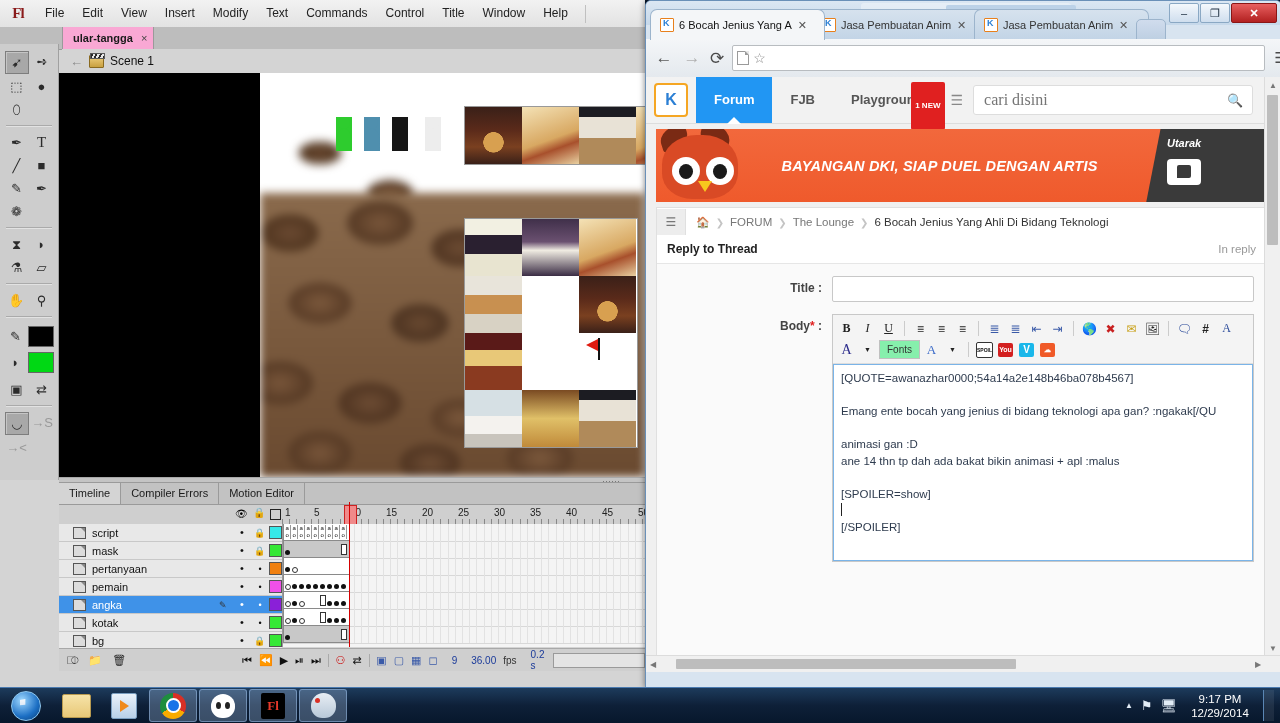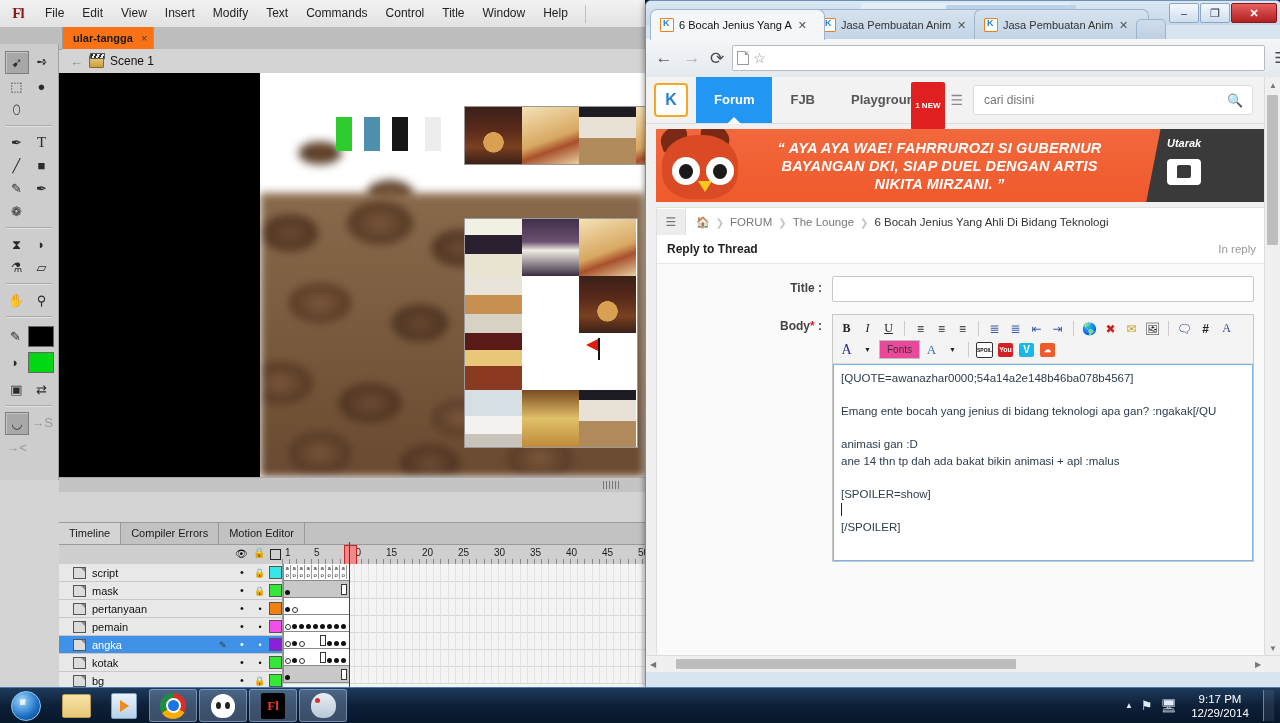--- a/index.html
+++ b/index.html
@@ -34,21 +34,21 @@
   .fl-collapse{
     position:absolute;left:0;top:27px;width:20px;height:16px;background:#c8c8c8;
     border-right:1px solid #aaa;font-size:8px;color:#444;text-align:center;line-height:16px;
   }
   .fl-tabbar{
     position:absolute;left:0;top:27px;width:645px;height:22px;
     background:#bdbdbd;border-bottom:1px solid #9a9a9a;
   }
   .fl-doctab{
     position:absolute;left:62px;top:0;height:22px;
-    background:#f97316;border:1px solid #9a9a9a;border-bottom:none;border-top:none;
+    background:#f9a8d4;border:1px solid #9a9a9a;border-bottom:none;border-top:none;
     display:flex;align-items:center;padding:0 6px 0 10px;font-size:11px;font-weight:bold;color:#1a1a1a;
   }
   .fl-doctab .x{margin-left:8px;font-size:11px;font-weight:normal;color:#444;}
   .fl-scenebar{
     position:absolute;left:62px;top:49px;width:583px;height:24px;
     background:#d4d4d4;border-bottom:1px solid #8f8f8f;
     display:flex;align-items:center;padding-left:8px;gap:6px;
     font-size:12px;color:#111;
   }
   .back-arrow{color:#8a8a8a;font-size:13px;}
@@ -149,21 +149,21 @@
     position:absolute;left:59px;top:477px;width:586px;height:14px;
     background:#c4c4c4;border-top:1px solid #a8a8a8;
   }
   .fl-hscroll .grip{
     position:absolute;right:26px;top:3px;width:16px;height:8px;
     background:repeating-linear-gradient(90deg,#777 0 1px,transparent 1px 3px);
   }
 
   
   .fl-timeline{
-    position:absolute;left:59px;top:522px;width:586px;height:194px;
+    position:absolute;left:59px;top:482px;width:586px;height:194px;
     background:#d4d4d4;border-top:1px solid #9a9a9a;
   }
   .tl-tabs{display:flex;height:21px;background:#c2c2c2;border-bottom:1px solid #9a9a9a;}
   .tl-tab{
     padding:0 10px;height:21px;line-height:21px;font-size:11px;color:#1a1a1a;
     border-right:1px solid #9a9a9a;background:#c2c2c2;
   }
   .tl-tab.active{background:#d4d4d4;font-weight:normal;}
   .tl-head{
     position:absolute;left:0;top:22px;width:586px;height:19px;background:#cfcfcf;
@@ -302,22 +302,22 @@
   .kas-badge{
     position:absolute;right:-4px;top:5px;background:#e02020;color:#fff;font-size:8px;
     padding:1px 4px;border-radius:2px;font-weight:bold;
   }
   .kas-listicon{margin:0 10px;font-size:14px;color:#888;flex:none;}
   .kas-search{
     flex:1;height:28px;margin-right:12px;background:#fff;border:1px solid #ddd;border-radius:3px;
     display:flex;align-items:center;padding:0 8px;
   }
   .kas-search input{
-    border:none;outline:none;flex:1;font-size:12px;color:#999;background:transparent;
-    font-family:Liberation Sans, sans-serif;
+    border:none;outline:none;flex:1;font-size:16px;color:#999;background:transparent;
+    font-family:Liberation Serif, serif;
   }
   .kas-banner{
     position:absolute;left:10px;top:52px;width:609px;height:73px;
     background:linear-gradient(#f2683c,#ef5a2c);display:flex;align-items:center;overflow:hidden;
   }
   .owl{width:88px;height:73px;position:relative;flex:none;}
   .owl .head{position:absolute;left:6px;top:6px;width:76px;height:64px;border-radius:46% 46% 40% 40%;background:#d94a25;}
   .owl .tuftL{position:absolute;left:4px;top:-2px;width:28px;height:22px;background:#7a2a14;
     border-radius:60% 10% 60% 10%;transform:rotate(-18deg);}
   .owl .tuftR{position:absolute;left:44px;top:-4px;width:30px;height:24px;background:#7a2a14;
@@ -366,21 +366,21 @@
   .form-label .req{color:#e02020;}
   .title-input{
     width:420px;height:24px;border:1px solid #c8c8c8;background:#fff;border-radius:2px;
   }
   .editor{width:420px;border:1px solid #c8c8c8;background:#fff;}
   .ed-toolbar{background:#f4f4f4;border-bottom:1px solid #ddd;padding:3px 4px;}
   .ed-trow{display:flex;align-items:center;gap:2px;height:21px;}
   .ed-btn{width:19px;height:19px;display:flex;align-items:center;justify-content:center;
     font-size:12px;color:#222;cursor:default;}
   .ed-sep{width:1px;height:15px;background:#ccc;margin:0 4px;}
-  .ed-fonts{height:17px;border:1px solid #c0c0c0;background:#ec4899;font-size:10px;color:#333;
+  .ed-fonts{height:17px;border:1px solid #c0c0c0;background:#86efac;font-size:10px;color:#333;
     padding:0 7px;display:flex;align-items:center;}
   .ed-ico{width:19px;height:17px;display:flex;align-items:center;justify-content:center;font-size:11px;}
   .sq{width:15px;height:14px;border-radius:2px;display:flex;align-items:center;justify-content:center;
      font-size:7px;color:#fff;font-weight:bold;}
   .ed-body{
     padding:6px 8px;font-size:11.5px;color:#2e3b4e;line-height:16.5px;height:185px;
     white-space:pre-wrap;position:relative;outline:1px solid #7ab4e8;outline-offset:-1px;
   }
   .caret{display:inline-block;width:1px;height:13px;background:#222;vertical-align:-2px;}
   .charcount{
@@ -852,23 +852,21 @@
           <div class="eye eyeL">
               <div class="pup"></div>
             </div>
           <div class="eye eyeR">
               <div class="pup"></div>
             </div>
           <div class="beak"></div>
         </div>
       </div>
       <div class="banner-text">
-        <div>“ AYA AYA WAE! FAHRRUROZI SI GUBERNUR</div>
         <div>BAYANGAN DKI, SIAP DUEL DENGAN ARTIS</div>
-        <div>NIKITA MIRZANI. ”</div>
       </div>
       <div class="banner-right">
         <div class="utarak">Utarak</div>
         <div class="btn">
             <i></i>
           </div>
       </div>
     </div>
 
     <div class="kas-breadwrap">

